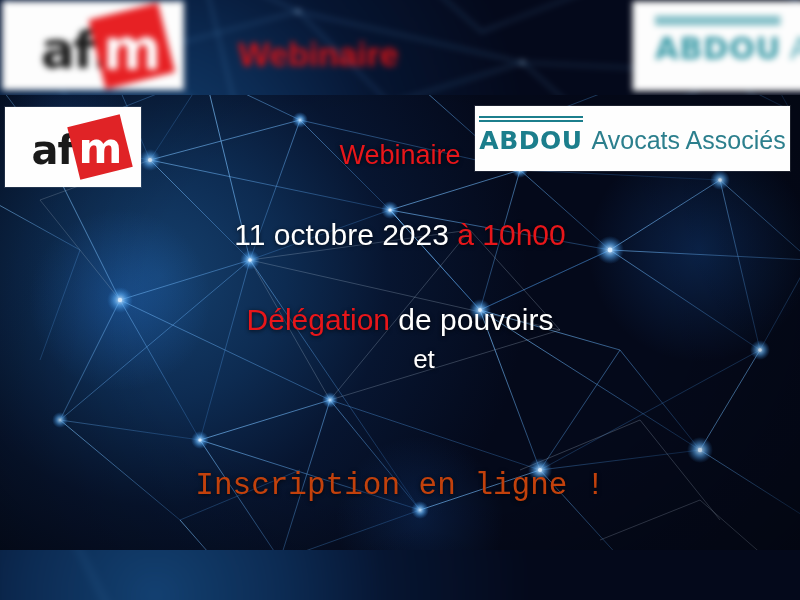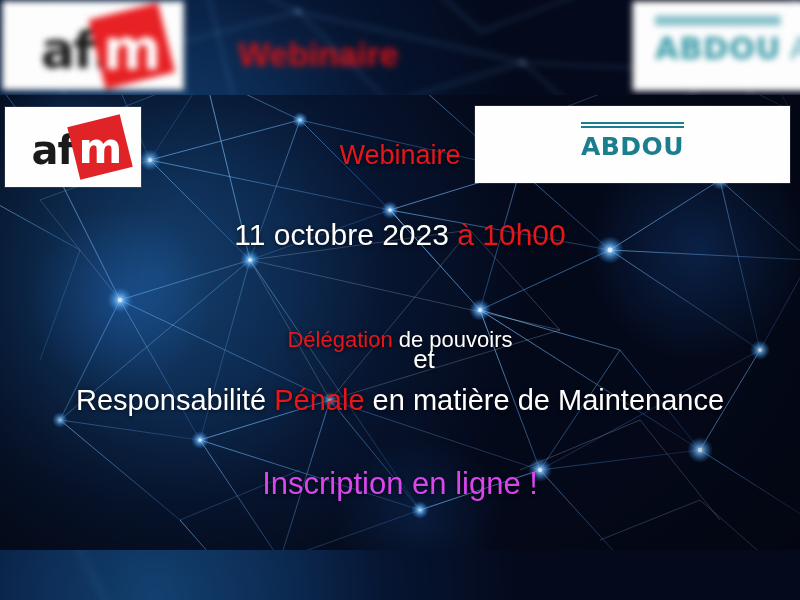--- a/index.html
+++ b/index.html
@@ -109,21 +109,21 @@
     color:#ffffff;
     font-family:"DejaVu Sans", sans-serif;
     font-weight:bold;
     font-size:42px;
     line-height:1;
     position:relative;
     top:2px;
   }
 
   
-  #abdou-logo { left:475px; top:106px; width:315px; height:77px; }
+  #abdou-logo { left:475px; top:106px; width:315px; height:65px; }
   .abdou-inner {
     position:relative; width:100%; height:100%;
     display:flex; align-items:center; justify-content:center;
     gap:9px;
   }
   .abdou-mark { position:relative; top:2px; }
   .abdou-rules {
     position:absolute; left:0; right:0; top:-12px;
     height:5px;
   }
@@ -154,27 +154,27 @@
   .line {
     position:absolute;
     left:0; width:800px;
     text-align:center;
     font-family:"Liberation Sans", sans-serif;
     white-space:nowrap;
     text-shadow:0 1px 4px rgba(0,0,0,.75);
   }
   .red    { color:#e8161a; }
   .white  { color:#ffffff; }
-  .yellow { color:#d946ef; }
+  .yellow { color:#c2410c;font-family:Liberation Mono, monospace; }
 
   #l-webinaire { top:140px; font-size:27px; }
   #l-du        { top:176px; font-size:27px; }
   #l-date      { top:218px; font-size:30px; }
 
-  #l-deleg     { top:303px; font-size:22px;margin-top:24px; }
+  #l-deleg     { top:303px; font-size:30px; }
   #l-et        { top:344px; font-size:26px;margin-left:24px; }
   #l-resp      { top:384px; font-size:29px; }
 
   #l-inscr     { top:466px; font-size:31px; }
 </style>
 </head>
 <body>
 
 <div id="poster">
 
@@ -278,23 +278,20 @@
     </div>
 
     <div class="line" id="l-deleg">
       <span class="red">Délégation</span><span class="white"> de pouvoirs</span>
     </div>
 
     <div class="line" id="l-et">
       <span class="white">et</span>
     </div>
 
-    <div class="line" id="l-resp">
-      <span class="white">Responsabilité </span><span class="red">Pénale</span><span class="white"> en matière de Maintenance</span>
-    </div>
 
     <div class="line" id="l-inscr">
       <span class="yellow">Inscription en ligne !</span>
     </div>
   </div>
 
   <div class="logo-box" id="afim-logo">
     <div class="afim-inner">
       <span class="afim-text">afi</span>
       <span class="afim-diamond">
@@ -305,20 +302,21 @@
 
   <div class="logo-box" id="abdou-logo">
     <div class="abdou-inner">
       <span class="abdou-mark">
         <span class="abdou-rules">
             <i></i>
             <i></i>
           </span>
         <span class="abdou-name">ABDOU</span>
       </span>
+      <span class="abdou-sub">Avocats Associés</span>
     </div>
   </div>
 
   <div class="blur-band" id="band-top">
     <div class="band-inner">
       <div class="band-bg"></div>
       <svg style="position:absolute;inset:0" viewBox="0 0 800 600" preserveAspectRatio="none">
         <g stroke="#6fb6f5" stroke-opacity=".45" fill="none" stroke-width="1">
           <path d="M-20 60 L90 20 L205 75 L150 160 L40 140 Z"></path>
           <path d="M150 160 L300 120 L390 210 L250 260 Z"></path>

